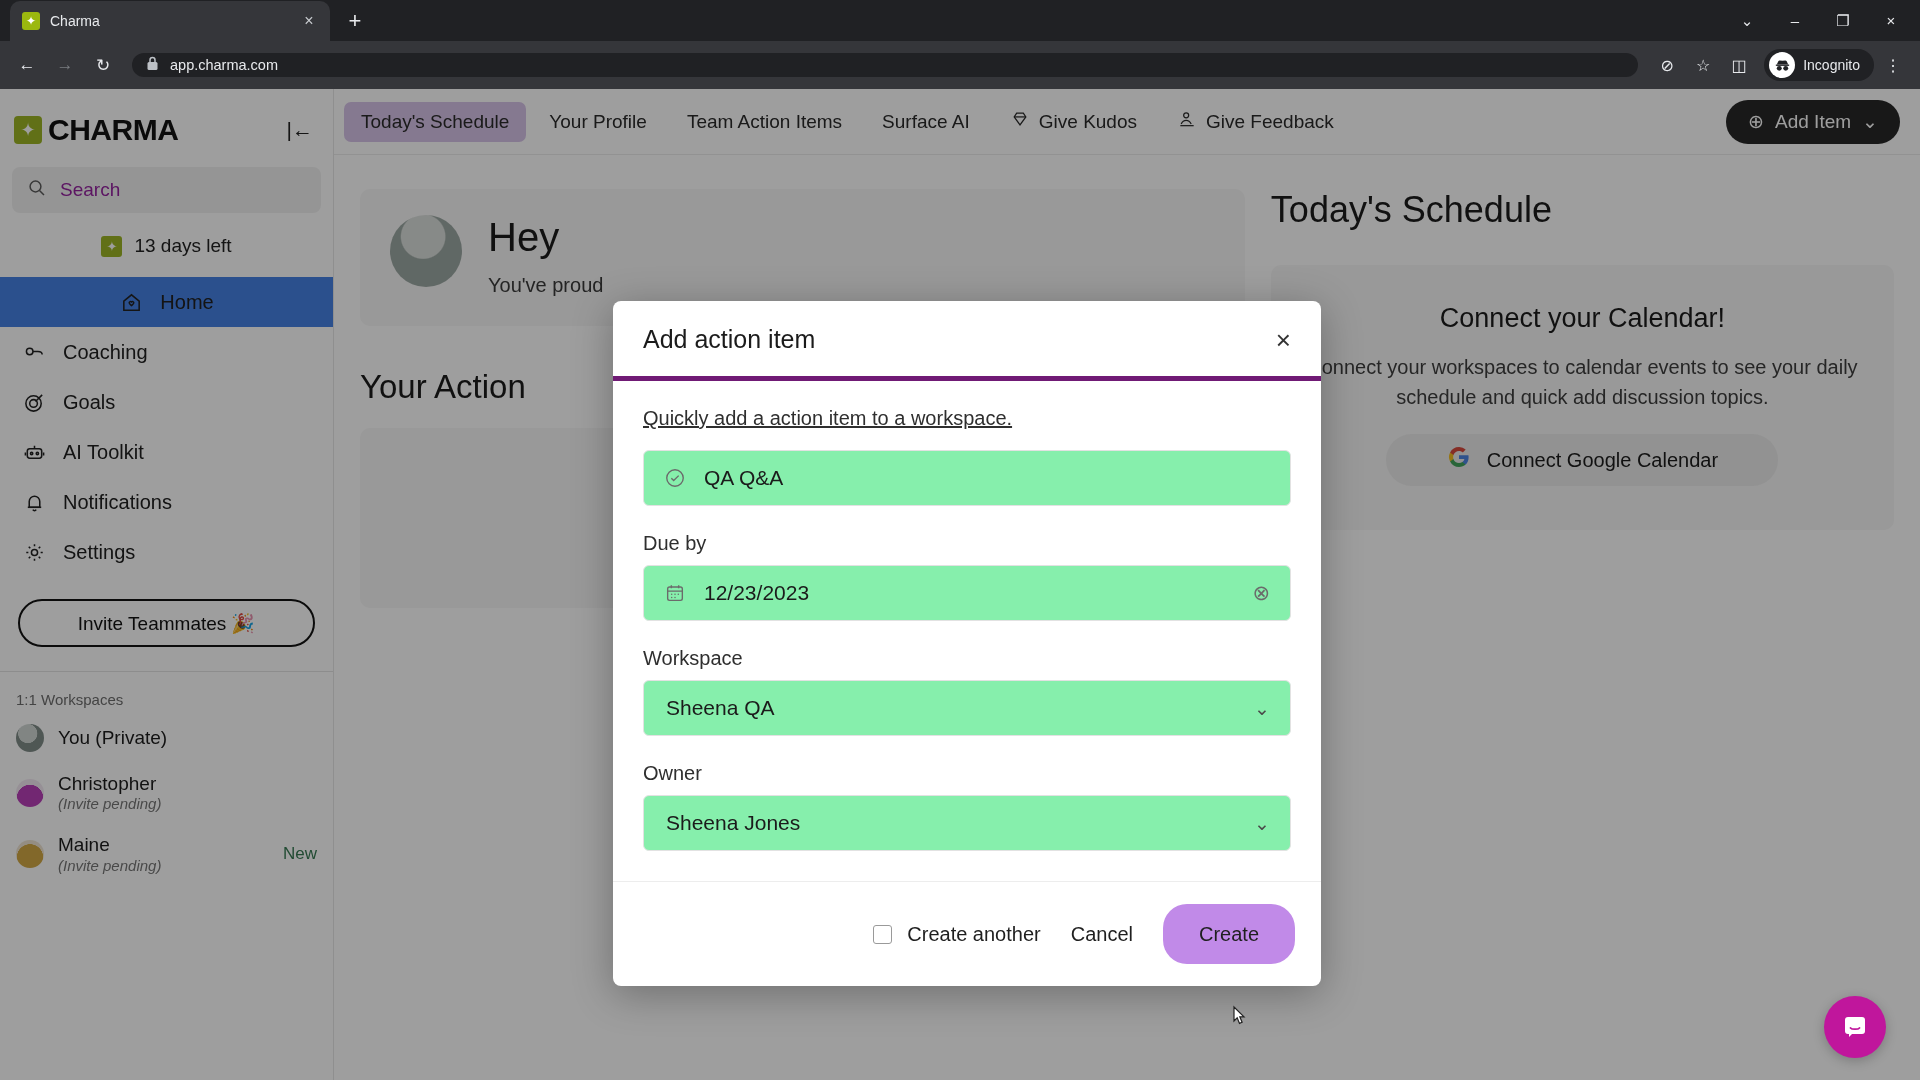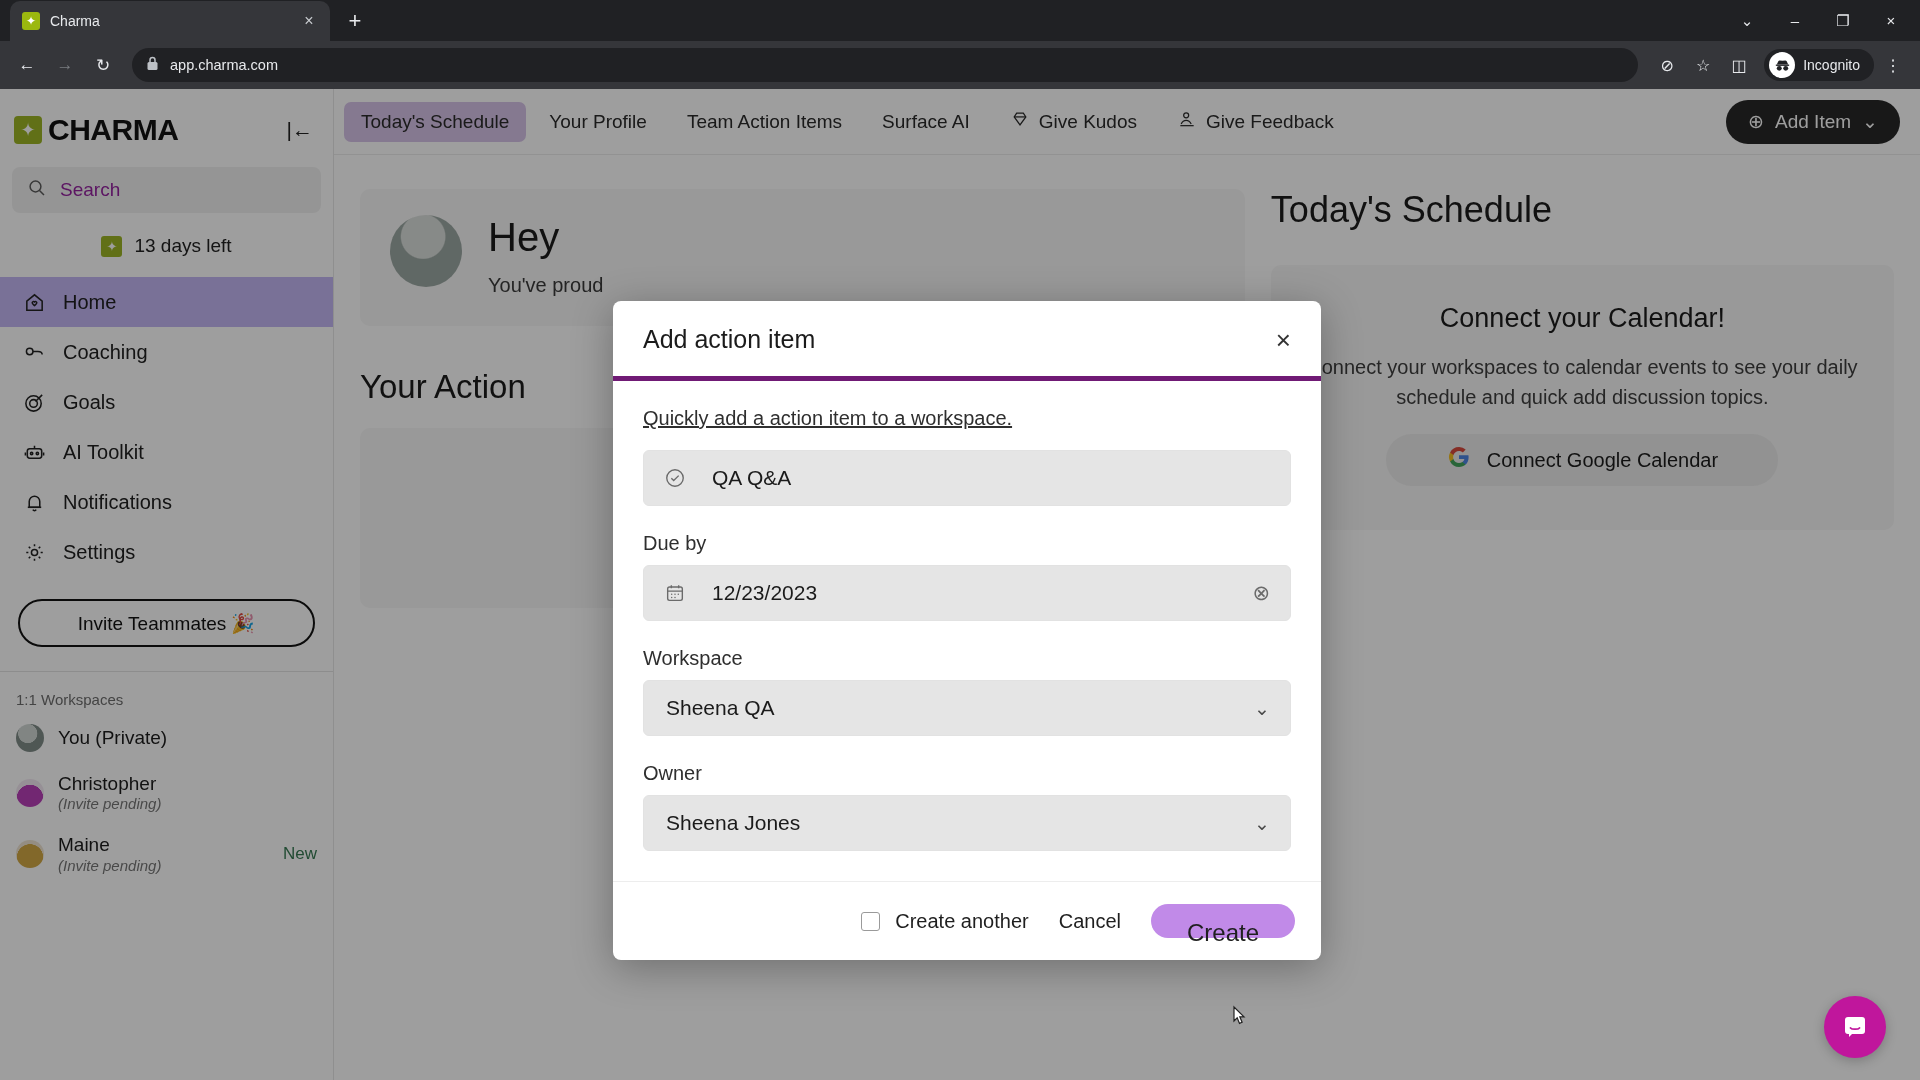--- a/index.html
+++ b/index.html
@@ -53,21 +53,21 @@
     height: 48px; background: #35363a;
     display: flex; align-items: center; padding: 0 10px; gap: 4px;
   }
   .navbtn {
     width: 34px; height: 34px; border-radius: 50%;
     display:flex; align-items:center; justify-content:center;
     color: #e8eaed; font-size: 17px; cursor:pointer; flex:none;
   }
   .navbtn.disabled { color: #7a7d81; }
   .omnibox {
-    flex: 1; height: 34px; background: #202124; border-radius: 17px;
+    flex: 1; height: 24px; background: #202124; border-radius: 17px;
     display: flex; align-items: center; padding: 0 14px; gap: 11px;
     margin: 0 8px; min-width: 0;
   }
   .omnibox .lock { color:#bdc1c6; font-size: 13px; }
   .omnibox .url { color:#e8eaed; font-size: 14.5px; white-space:nowrap; overflow:hidden;}
   .tb-right { display:flex; align-items:center; gap: 2px; }
   .tb-icon {
     width: 34px; height: 34px; border-radius: 50%;
     display:flex; align-items:center; justify-content:center;
     color:#e8eaed; font-size: 16px; cursor:pointer;
@@ -119,21 +119,21 @@
   .trial .badge {
     width: 21px; height: 21px; background:#9bb80f; border-radius: 3px;
     display:flex;align-items:center;justify-content:center;color:#fff;font-size:13px;
   }
 
   .nav-list { display:flex; flex-direction:column; }
   .nav-item {
     display:flex; align-items:center; gap: 17px;
     padding: 13px 22px; font-size: 20px; color:#202020; cursor:pointer;
   }
-  .nav-item.active { background:#c4b5fd; }
+  .nav-item.active { background:#3b82f6;justify-content:center; }
   .nav-ico { width: 24px; height:24px; display:flex; align-items:center; justify-content:center; }
   .nav-ico svg { width: 23px; height: 23px; stroke:#222; fill:none; stroke-width:1.6; }
 
   .invite-wrap { padding: 22px 18px 24px 18px; }
   .invite-btn {
     height: 48px; border: 2px solid #111; border-radius: 26px;
     display:flex;align-items:center;justify-content:center; gap:10px;
     font-size: 19px; color:#111; cursor:pointer; background:transparent;
     width:100%; font-family:"Liberation Sans", sans-serif;
   }
@@ -225,42 +225,42 @@
     display:flex; align-items:center; padding: 24px 30px 22px 30px;
     border-bottom: 5px solid #701a75;
   }
   .modal-title { font-size: 25px; color:#1b1b1b; }
   .modal-x { margin-left:auto; font-size: 26px; color:#333; cursor:pointer; line-height:1; }
   .modal-body { padding: 26px 30px 30px 30px; }
   .modal-desc { font-size: 20px; color:#2f2f2f; margin-bottom: 20px; text-decoration: underline; }
   .field-label { font-size: 20px; color:#2f2f2f; margin: 26px 0 10px 0; }
   .input-row {
     height: 56px; border: 1px solid #e2e2e2; border-radius: 6px;
-    display:flex; align-items:center; padding: 4px 20px; gap: 26px; background:#e5e5e5;
+    display:flex; align-items:center; padding: 4px 20px; gap: 18px; background:#86efac;
   }
   .input-row .val { font-size: 21px; color:#1b1b1b; flex:1; }
   .input-row .ico { color:#6b6b6b; font-size: 20px; display:flex; align-items:center;}
   .input-row .ico svg { width:22px; height:22px; stroke:#6b6b6b; fill:none; stroke-width:1.5; }
   .input-row .trail { color:#6b6b6b; font-size: 21px; cursor:pointer; display:flex; align-items:center;}
   .select-row .val { padding-left: 2px; }
   .chev { font-size: 19px; color:#4a4a4a; }
   .modal-foot {
     border-top: 1px solid #ededed; padding: 22px 26px;
     display:flex; align-items:center; justify-content:flex-end; gap: 30px;
   }
   .cb-wrap { display:flex; align-items:center; gap: 15px; cursor:pointer; }
   .cb { width: 19px; height: 19px; border:1.5px solid #9a9a9a; border-radius: 3px; }
   .cb-label { font-size: 20px; color:#1f1f1f; }
   .btn-cancel {
     background:none; border:none; font-size: 20px; color:#1f1f1f; cursor:pointer;
     font-family:"Liberation Sans", sans-serif;
   }
   .btn-create {
-    background:#c18ae8; border:none; color:#1f1f1f; font-size: 24px;
-    border-radius: 24px; height: 34px; padding: 15px 36px; cursor:pointer;
+    background:#c18ae8; border:none; color:#1f1f1f; font-size: 20px;
+    border-radius: 24px; height: 60px; padding: 15px 36px; cursor:pointer;
     font-family:"Liberation Sans", sans-serif; position:relative;
   }
   .cursor {
     position:absolute; left: 1228px; top: 916px; width: 26px; height: 30px;
     pointer-events:none;
   }
 
   .intercom {
     position:absolute; right: 34px; bottom: 22px;
     width: 62px; height: 62px; border-radius: 50%; background:#c0169c;

